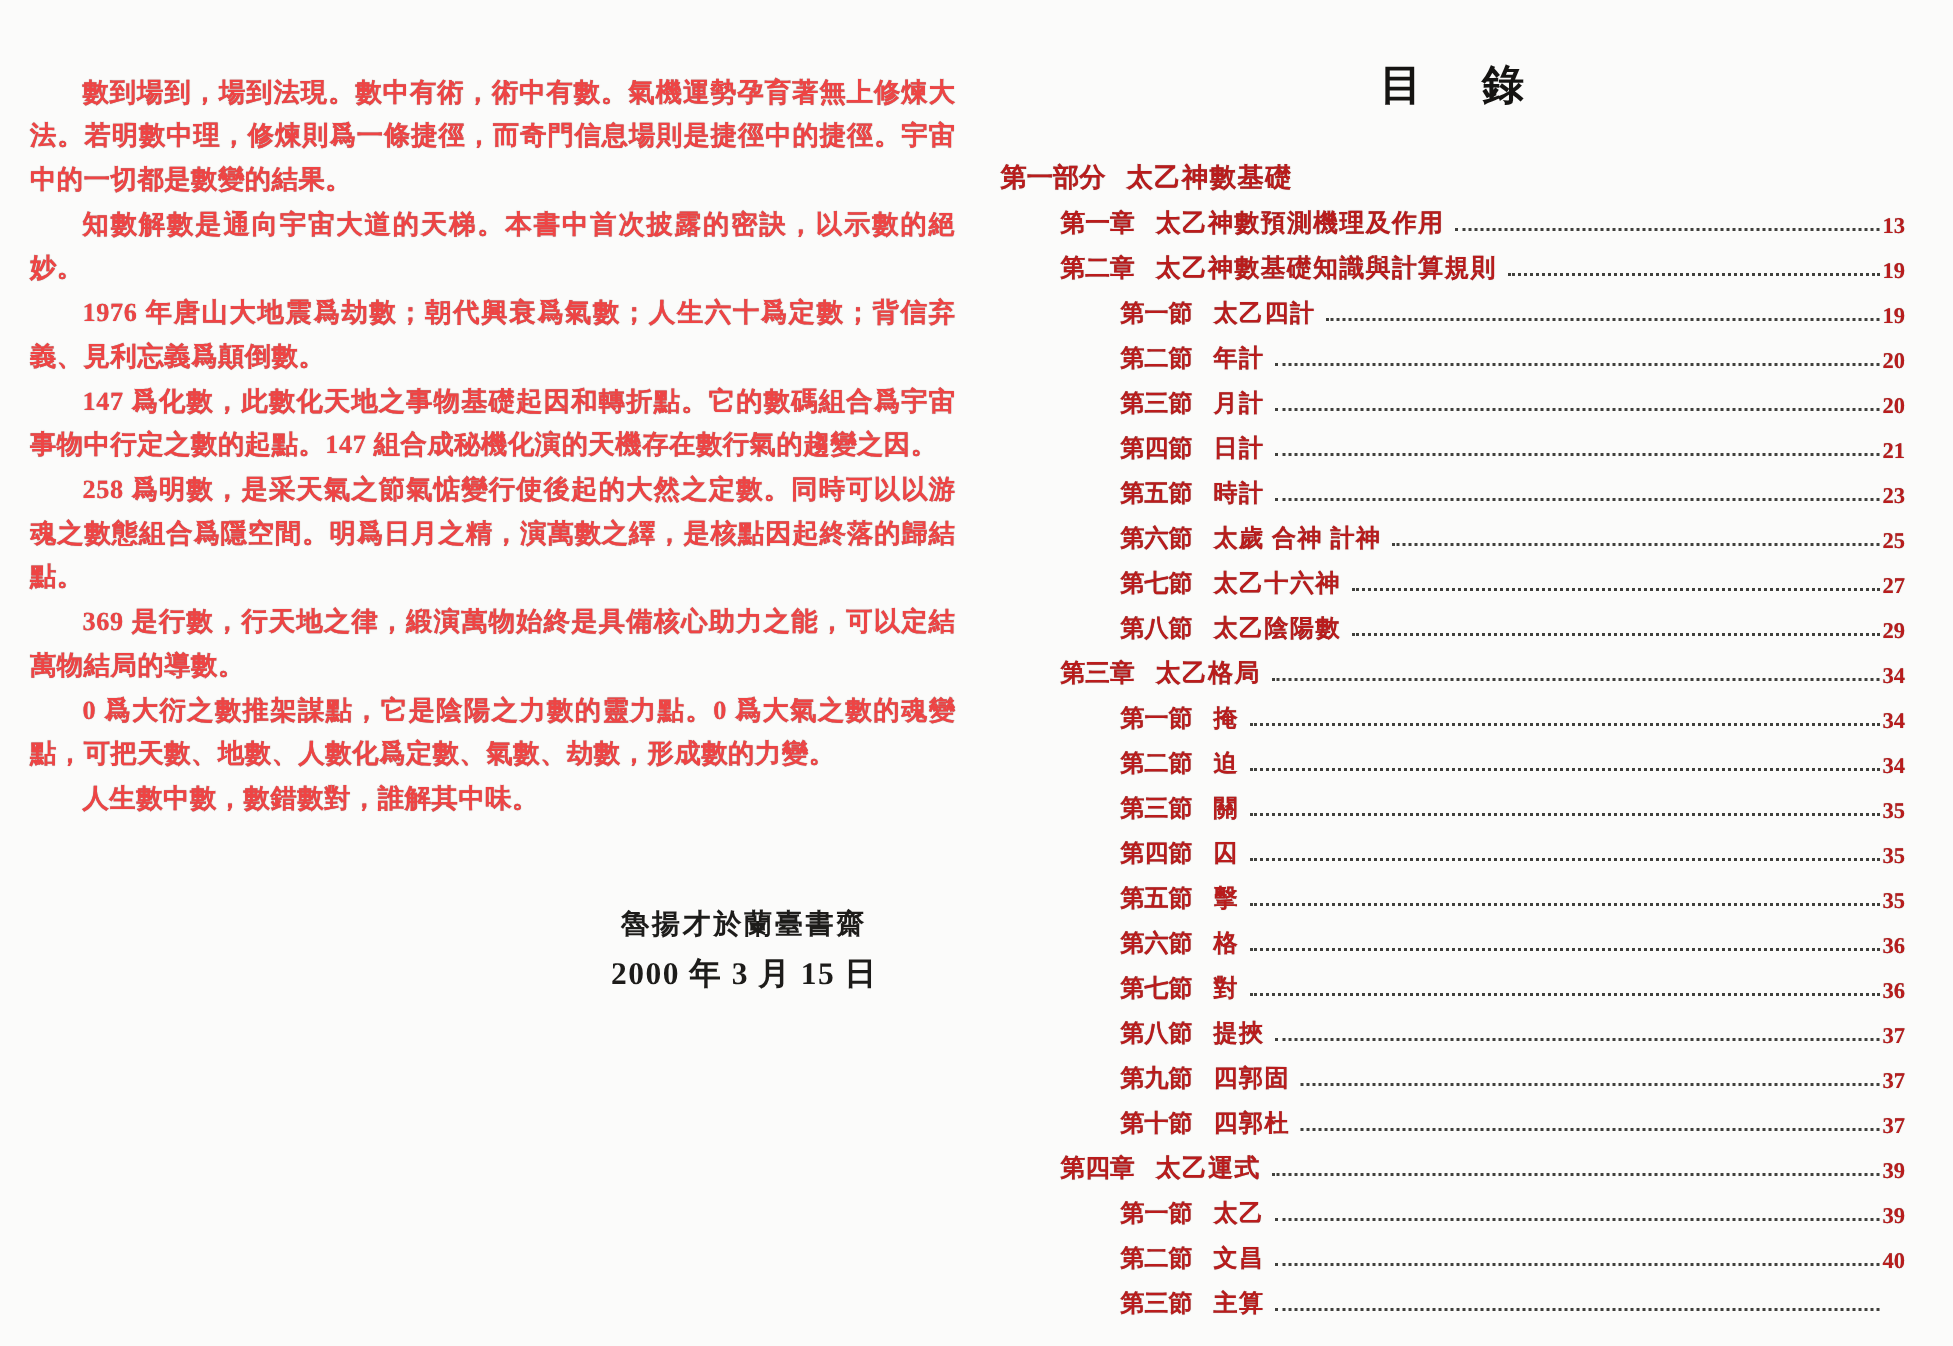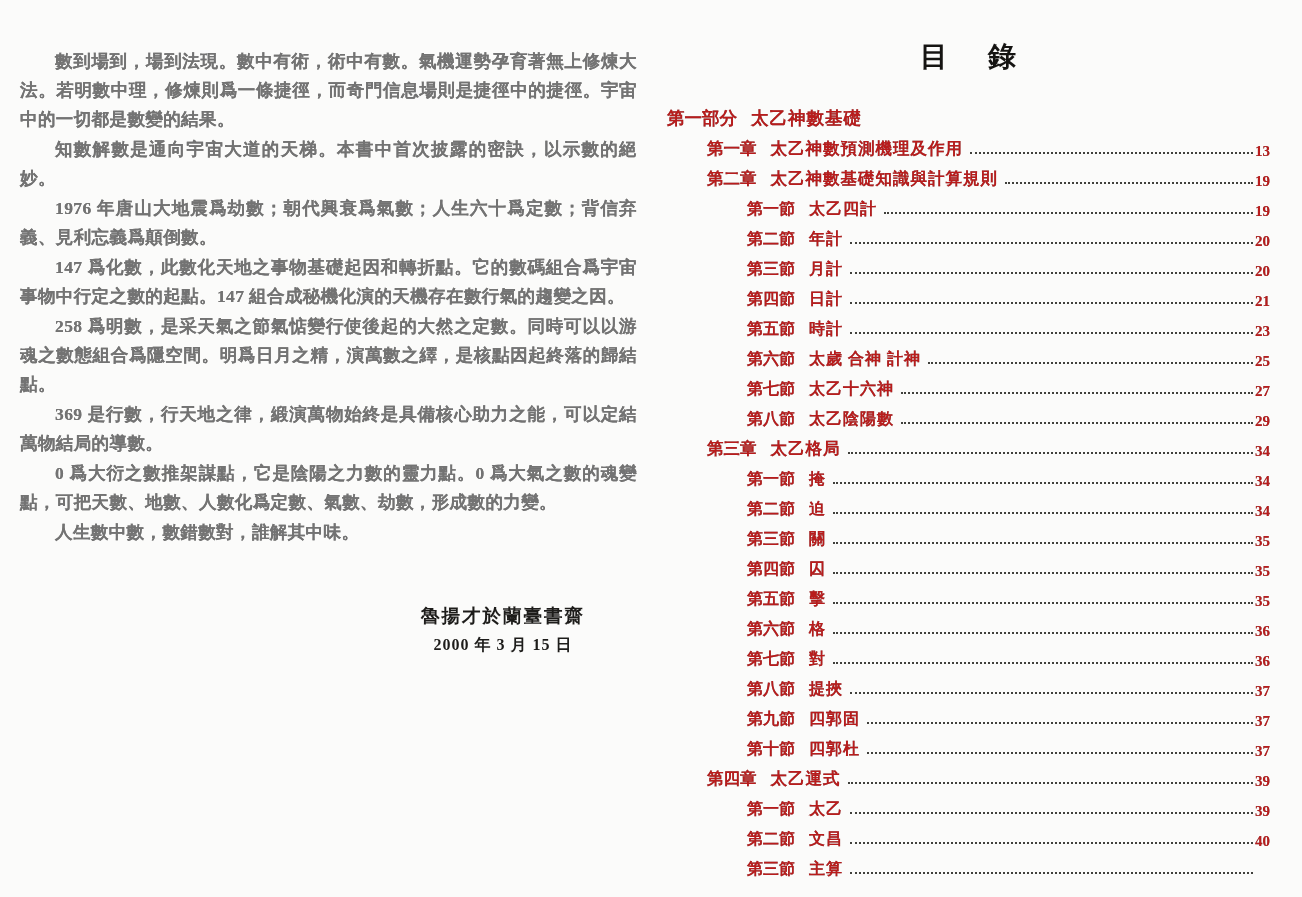--- a/index.html
+++ b/index.html
@@ -16,27 +16,27 @@
   
   .left-page{width:651px;padding:46px 14px 0 20px;}
   .preface p{
     margin:1px 0;
     font-size:17.5px;
     line-height:29px;
     text-indent:2em;
     text-align:justify;
     font-weight:600;
     letter-spacing:0.4px;
-    color:#737373;
+    color:#ef4444;
     text-shadow:0 0 0.6px rgba(20,20,20,.55);
   }
   .sig-block{margin-top:56px;text-align:right;padding-right:52px;}
   .sig-wrap{display:inline-block;text-align:center;}
   .sig-line{font-size:18.5px;font-weight:600;letter-spacing:2px;}
-  .date-line{font-size:16px;font-weight:600;margin-top:7px;letter-spacing:1px;}
+  .date-line{font-size:21px;font-weight:600;margin-top:7px;letter-spacing:1px;}
 
   
   .right-page{width:651px;padding:38px 27px 18px 16px;}
   .toc-title{
     text-align:center;
     font-size:28px;
     font-weight:700;
     margin:0 0 24px 0;
     letter-spacing:6px;
     color:#151412;

